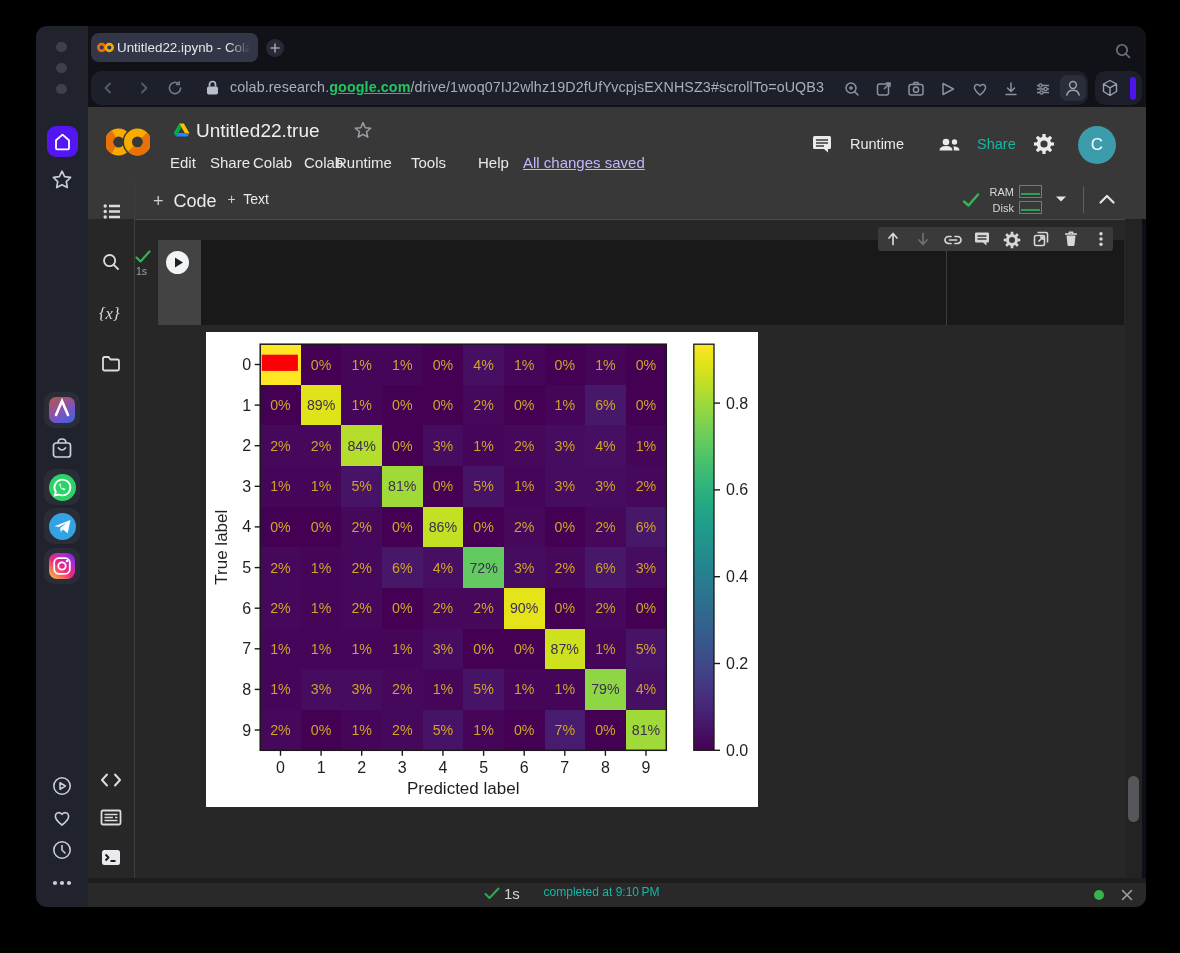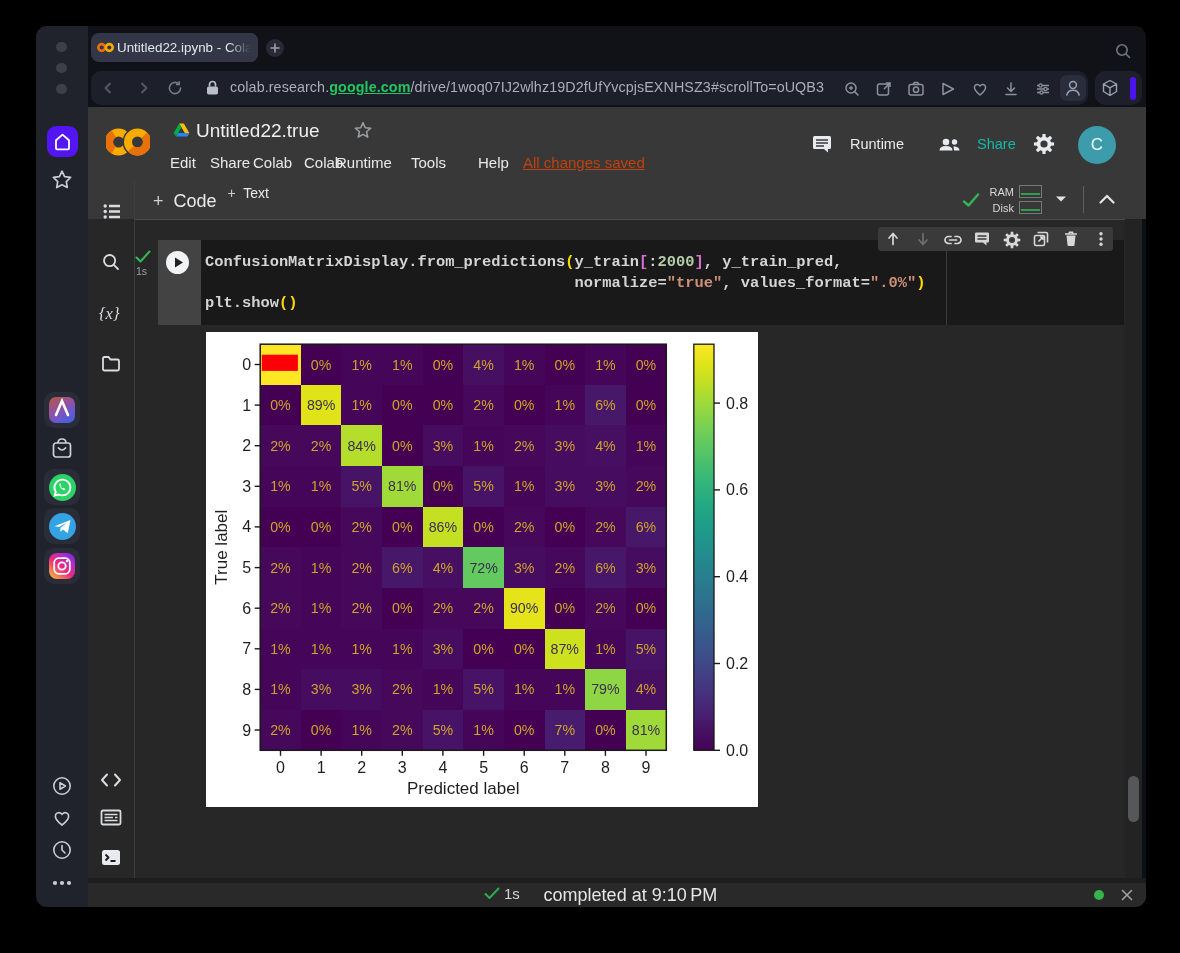--- a/index.html
+++ b/index.html
@@ -198,41 +198,41 @@
       <path d="M10 2.6 L12.2 7.7 L17.7 8.2 L13.5 11.8 L14.8 17.2 L10 14.3 L5.2 17.2 L6.5 11.8 L2.3 8.2 L7.8 7.7 Z" fill="none" stroke="#9aa0a6" stroke-width="1.5" stroke-linejoin="round"></path>
     </svg>
   <div id="menu">
     <span style="left:52px">Edit</span>
       <span style="left:92px">Share</span>
       <span style="left:135px">Colab</span>
       <span style="left:186px">Colab</span>
       <span style="left:218px">Runtime</span>
       <span style="left:293px">Tools</span>
       <span style="left:360px">Help</span>
-    <span style="left:405px;color:#c2410c;text-decoration:underline">All changes saved</span>
+    <span style="left:405px;color:#c4b5fd;text-decoration:underline">All changes saved</span>
   </div>
   <svg width="22" height="20" viewBox="0 0 22 20" style="position:absolute;left:775px;top:108px">
       <path d="M2 3.5 Q2 2 3.5 2 L18.5 2 Q20 2 20 3.5 L20 13.5 Q20 15 18.5 15 L17 15 L17 18.5 L13 15 L3.5 15 Q2 15 2 13.5 Z" fill="#e8eaed"></path>
       <path d="M5 6 L17 6 M5 9 L17 9 M5 12 L13 12" stroke="#383838" stroke-width="1.5"></path>
     </svg>
   <div class="abs" style="left:814px;top:110px;font-size:14.5px;color:#e8eaed">Runtime</div>
   <svg width="26" height="20" viewBox="0 0 26 20" style="position:absolute;left:901px;top:108px">
       <circle cx="9" cy="8" r="3.3" fill="#e8eaed"></circle>
       <circle cx="17.5" cy="8" r="2.7" fill="#e8eaed"></circle>
       <path d="M2.5 16.5 Q2.5 12 9 12 Q15.5 12 15.5 16.5 Z" fill="#e8eaed"></path>
       <path d="M16.5 12.2 Q22.5 12.6 22.5 16.5 L17 16.5 Z" fill="#e8eaed"></path>
     </svg>
   <div class="abs" style="left:941px;top:110px;font-size:14.5px;color:#14b8a6">Share</div>
   <svg width="22" height="22" viewBox="0 0 22 22" style="position:absolute;left:997px;top:107px">
       <path d="M9.47 0.92 L12.53 0.92 L12.72 4.01 L14.72 4.84 L17.05 2.78 L19.22 4.95 L17.16 7.28 L17.99 9.28 L21.08 9.47 L21.08 12.53 L17.99 12.72 L17.16 14.72 L19.22 17.05 L17.05 19.22 L14.72 17.16 L12.72 17.99 L12.53 21.08 L9.47 21.08 L9.28 17.99 L7.28 17.16 L4.95 19.22 L2.78 17.05 L4.84 14.72 L4.01 12.72 L0.92 12.53 L0.92 9.47 L4.01 9.28 L4.84 7.28 L2.78 4.95 L4.95 2.78 L7.28 4.84 L9.28 4.01 Z M14.60 11.00 A3.6 3.6 0 1 0 7.40 11.00 A3.6 3.6 0 1 0 14.60 11.00 Z" fill="#e8eaed" fill-rule="evenodd"></path>
     </svg>
   <div class="abs" style="left:1042px;top:99.6px;width:38px;height:38px;border-radius:50%;background:#3d9cab;color:#fff;font-size:17px;text-align:center;line-height:38px">C</div>
 
   <div class="abs" style="left:117px;top:165px;font-size:18px;color:#eaeaea"><span style="color:#d0d0d0">+</span>&nbsp; Code</div>
-  <div class="abs" style="left:191.5px;top:159px;font-size:14px;color:#eaeaea"><span style="color:#d0d0d0">+</span>&nbsp; Text</div>
+  <div class="abs" style="left:191.5px;top:165px;font-size:14px;color:#eaeaea"><span style="color:#d0d0d0">+</span>&nbsp; Text</div>
   <svg width="20" height="20" viewBox="0 0 20 20" style="position:absolute;left:925px;top:164px">
       <path d="M3 11.5 L7.5 15.5 L17 4.5" fill="none" stroke="#35b558" stroke-width="2.4" stroke-linecap="round" stroke-linejoin="round"></path>
     </svg>
   <div class="abs" style="left:930px;top:157.5px;width:48px;font-size:11px;color:#d8d8d8;text-align:right;line-height:16.5px">RAM<br>Disk</div>
   <div class="abs" style="left:983px;top:158.8px;width:22.5px;height:12.8px;border:1px solid #777">
       <div style="position:absolute;left:1px;bottom:2px;width:19px;height:2px;background:#2e9e4f"></div>
     </div>
   <div class="abs" style="left:983px;top:175.3px;width:22.5px;height:12.8px;border:1px solid #777">
       <div style="position:absolute;left:1px;bottom:2px;width:19px;height:2px;background:#2e9e4f"></div>
     </div>
@@ -277,23 +277,20 @@
   <div class="abs" style="left:100px;top:239px;font-size:10.5px;color:#9aa0a6">1s</div>
 
   <div id="editor">
     <div id="gutter"></div>
     <div class="abs" style="left:7.7px;top:10.8px;width:23px;height:23px;border-radius:50%;background:#f1f3f4">
       <svg width="23" height="23" viewBox="0 0 23 23" style="">
           <path d="M9 6.5 L17 11.5 L9 16.5 Z" fill="#202124"></path>
         </svg>
     </div>
     <div class="abs" style="left:787.6px;top:0;width:1px;height:84.6px;background:#3d3d3d"></div>
-    <div id="code">ConfusionMatrixDisplay.from_predictions<span class="g">(</span>y_train<span class="m">[</span>:<span class="n">2000</span><span class="m">]</span>, y_train_pred,
-                                        normalize=<span class="s">"true"</span>, values_format=<span class="s">".0%"</span><span class="g">)</span>
-plt.show<span class="g">()</span></div>
   </div>
 
   <div id="celltb">
     <svg width="18" height="18" viewBox="0 0 18 18" style="position:absolute;left:6px;top:3px">
         <path d="M9 14.5 L9 4 M5 8 L9 3.5 L13 8" fill="none" stroke="#d7d7d7" stroke-width="1.7" stroke-linecap="round" stroke-linejoin="round"></path>
       </svg>
     <svg width="18" height="18" viewBox="0 0 18 18" style="position:absolute;left:35.5px;top:3px">
         <path d="M9 3.5 L9 14 M5 10 L9 14.5 L13 10" fill="none" stroke="#6f6f6f" stroke-width="1.7" stroke-linecap="round" stroke-linejoin="round"></path>
       </svg>
     <svg width="20" height="18" viewBox="0 0 20 18" style="position:absolute;left:64.7px;top:4px">
@@ -619,19 +616,19 @@
   <div id="scrolltrack"></div>
   <div id="scrolledge"></div>
   <div id="scrollthumb"></div>
 
   <div id="sgap"></div>
   <div id="statusbar">
     <svg width="16" height="14" viewBox="0 0 16 14" style="position:absolute;left:396px;top:3.5px">
         <path d="M1.5 7 L5.5 11 L14.5 1.5" fill="none" stroke="#2eab4b" stroke-width="2" stroke-linecap="round" stroke-linejoin="round"></path>
       </svg>
     <div class="abs" style="left:416px;top:2px;font-size:15px;color:#d5d5d5">1s</div>
-    <div class="abs" style="left:455.6px;top:2px;font-size:18px;color:#e5e5e5">completed at 9:10 PM</div>
+    <div class="abs" style="left:455.6px;top:2px;font-size:12px;color:#14b8a6">completed at 9:10 PM</div>
     <div class="abs" style="left:1006px;top:6.5px;width:10px;height:10px;border-radius:50%;background:#37b24d"></div>
     <svg width="14" height="14" viewBox="0 0 14 14" style="position:absolute;left:1032px;top:4.5px">
         <path d="M2.5 2.5 L11.5 11.5 M11.5 2.5 L2.5 11.5" stroke="#a0a0a0" stroke-width="1.6" stroke-linecap="round"></path>
       </svg>
   </div>
 </div>
 
 </body></html>

